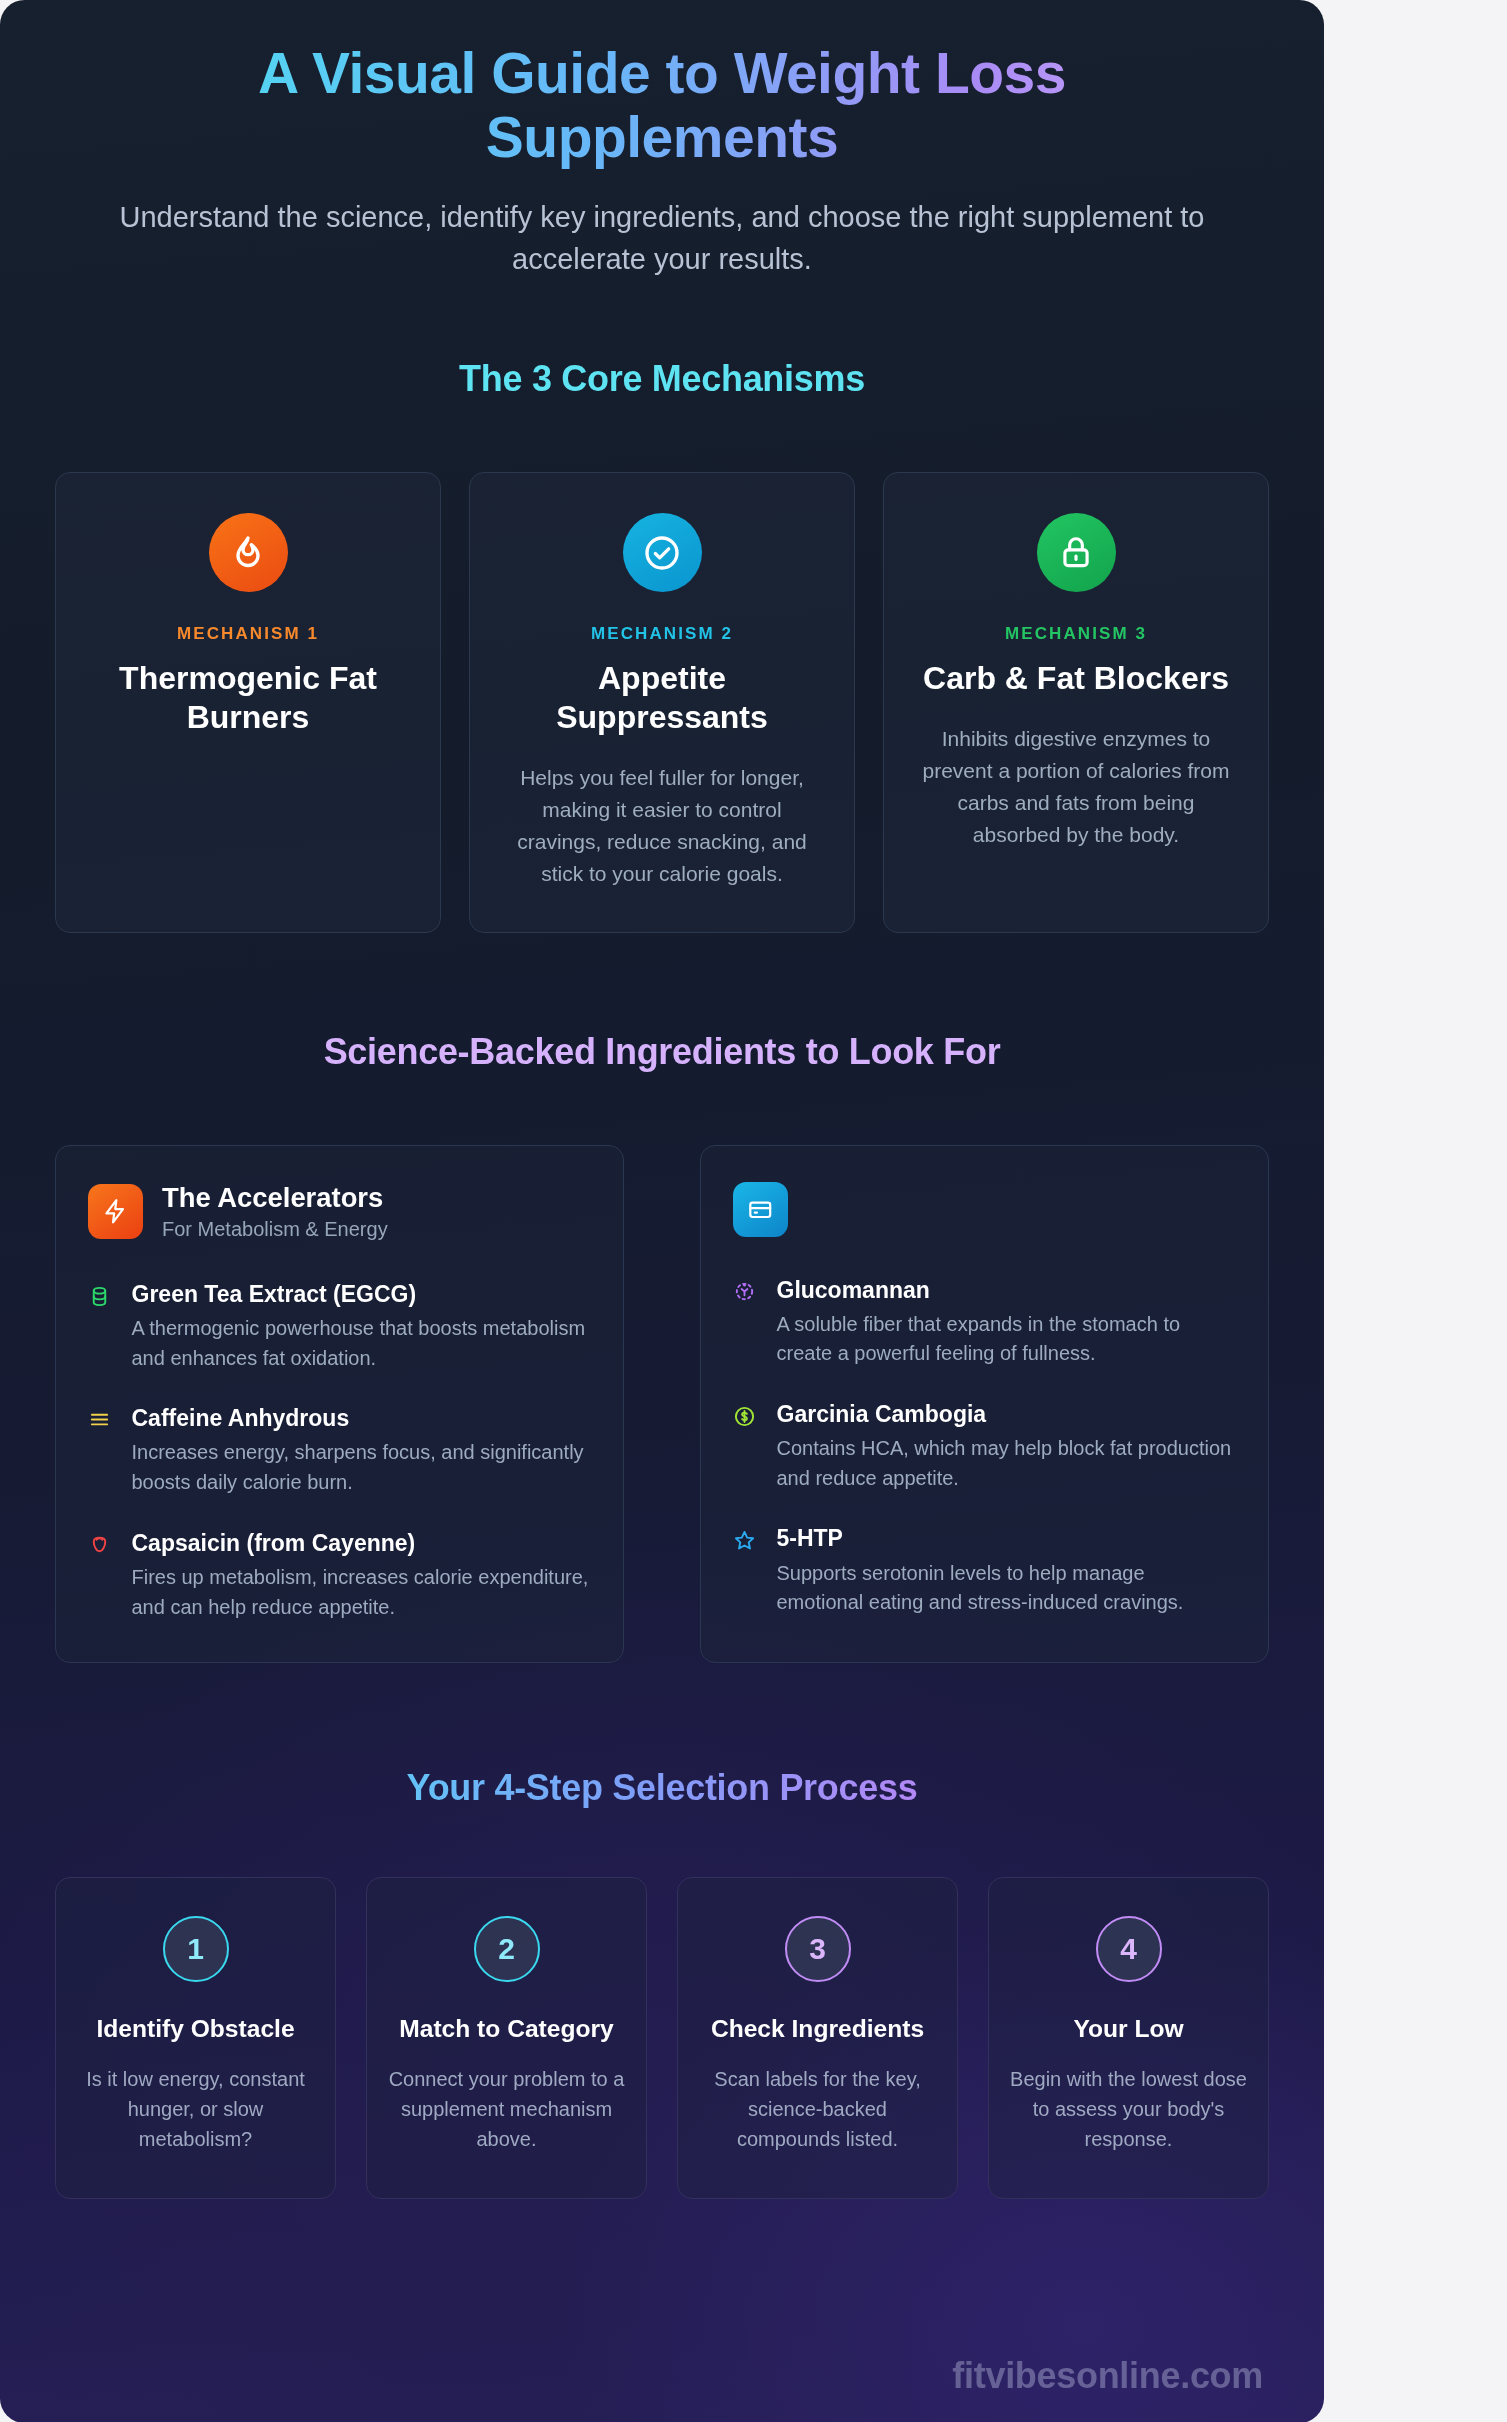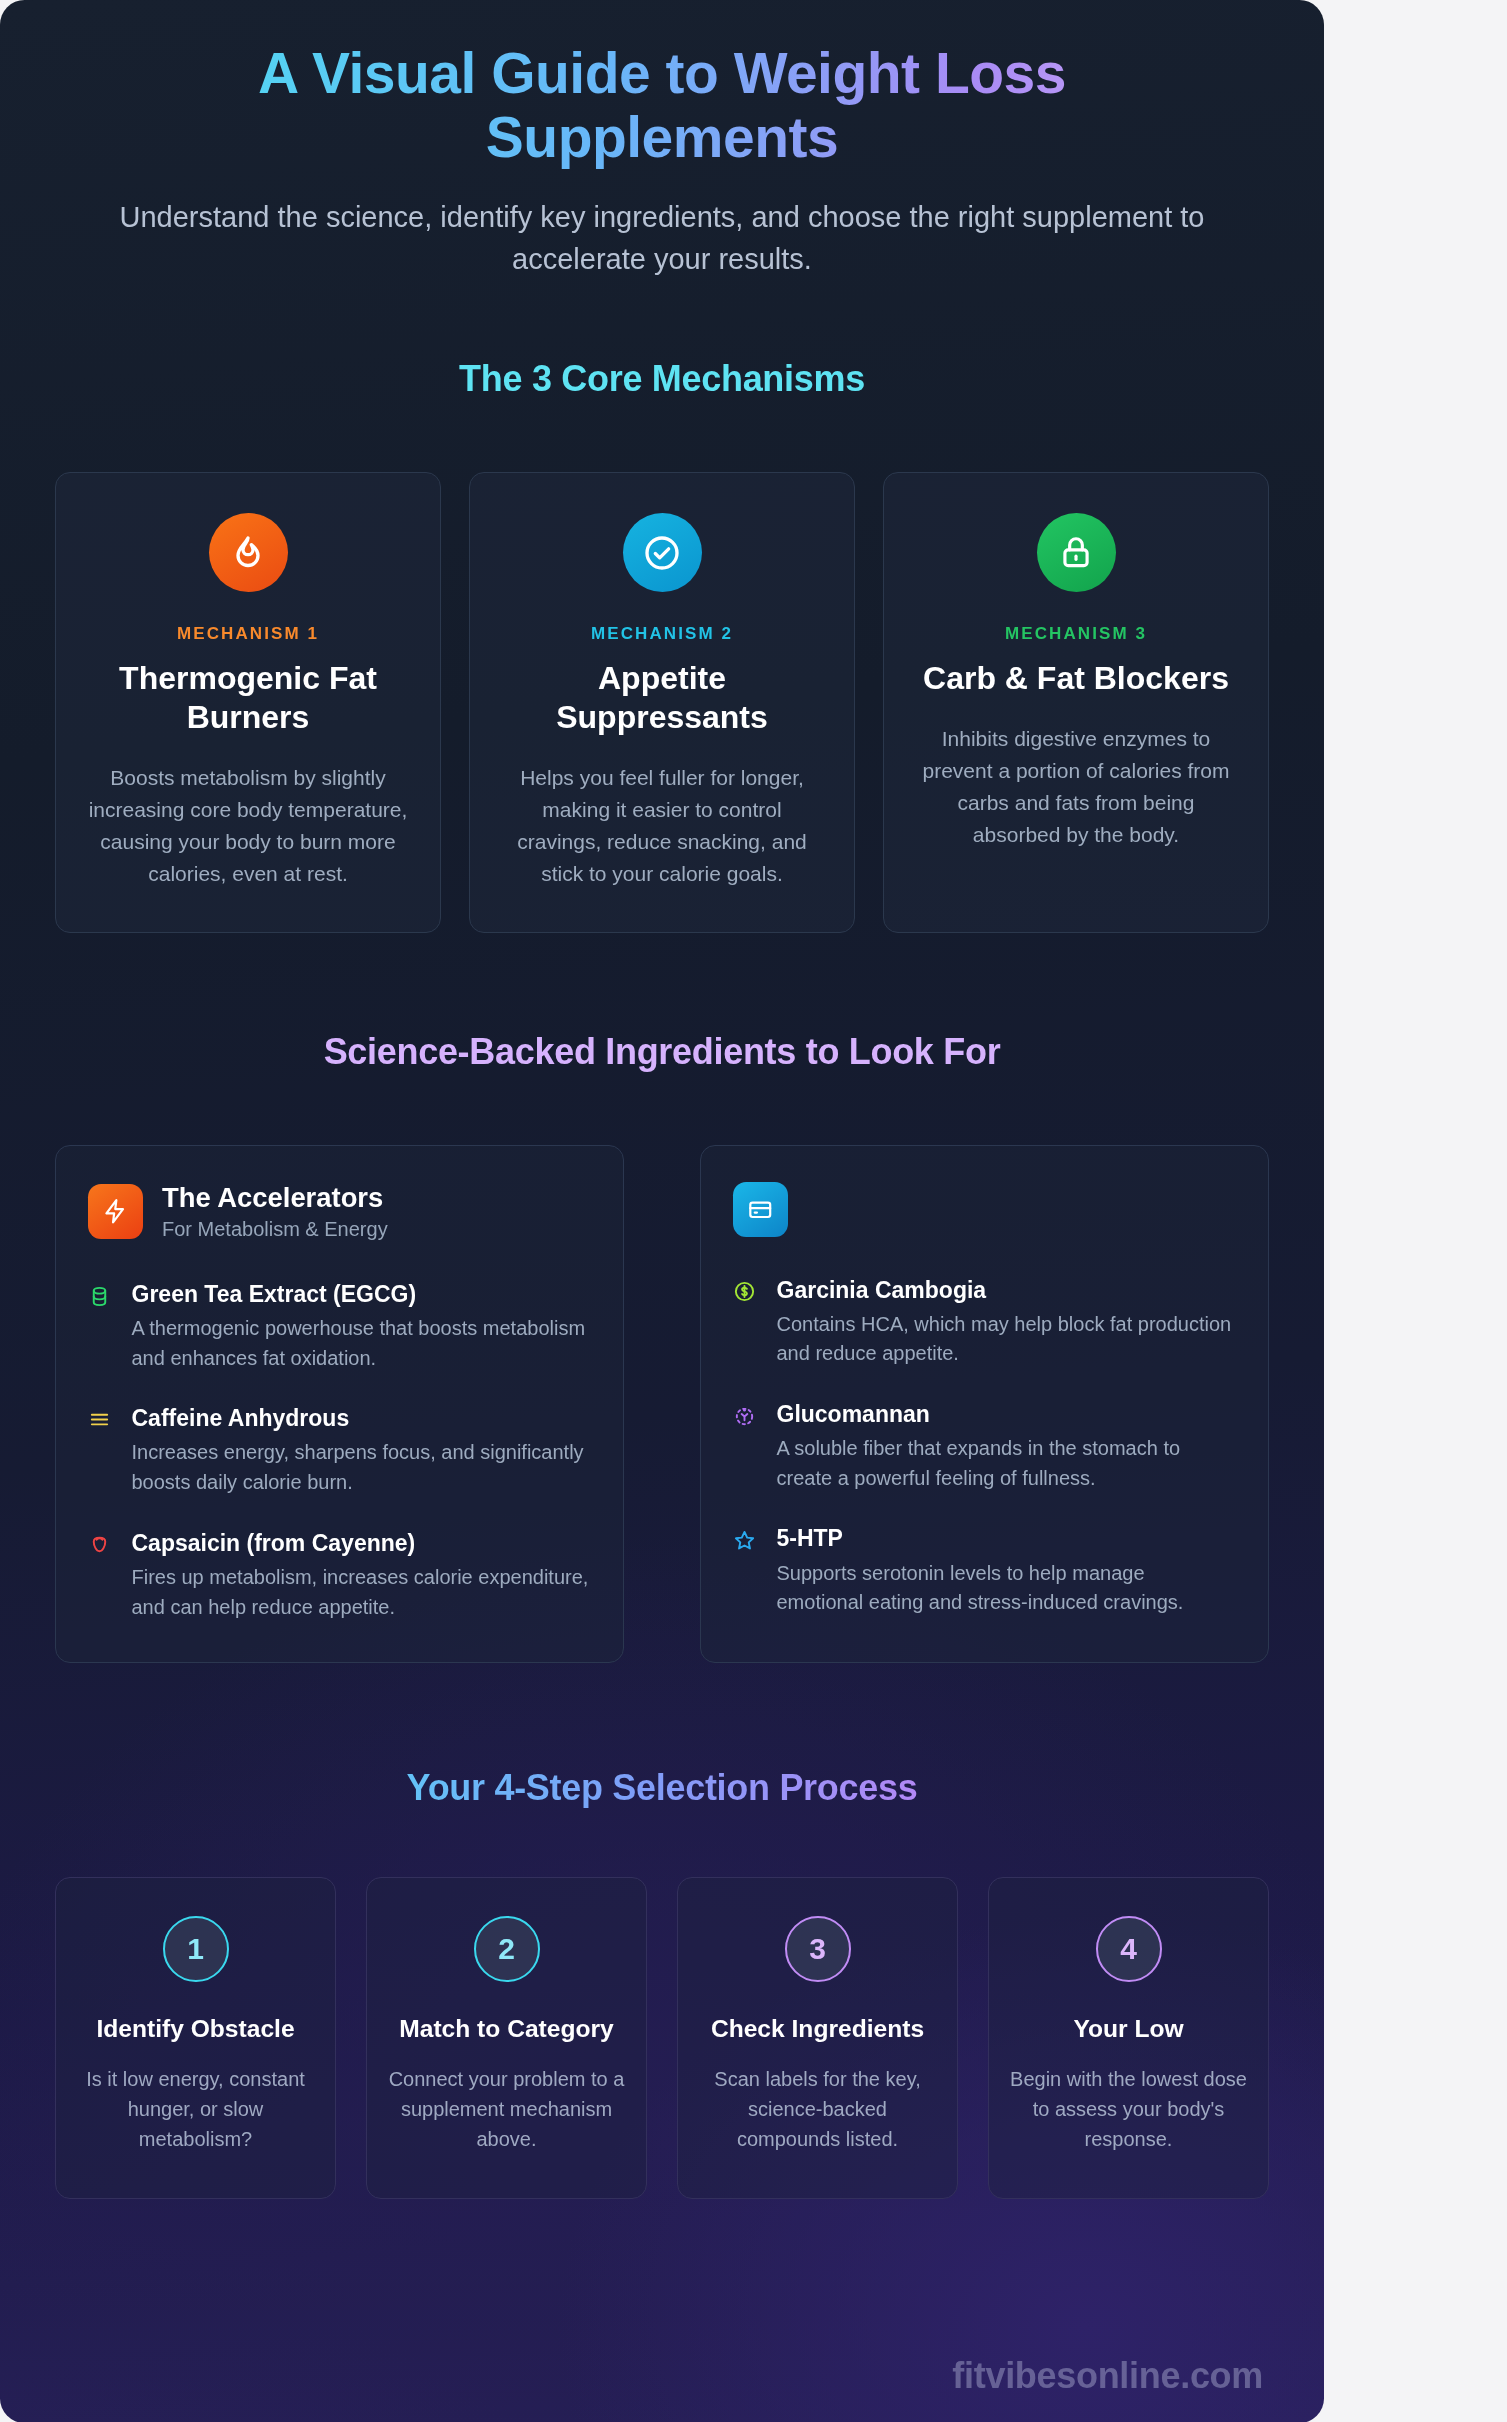--- a/index.html
+++ b/index.html
@@ -208,21 +208,20 @@
     <div class="mech-wrap">
 
       <div class="mech-card">
         <div class="mech-icon ic-orange">
           <svg width="40" height="40" viewBox="0 0 24 24" fill="none" stroke="#fff" stroke-width="2" stroke-linecap="round" stroke-linejoin="round">
             <path d="M12 3c0 3-3 4-3 7a3 3 0 0 0 6 0c0-1-.5-2-1-3 2 1.5 4 3.8 4 6.5a6 6 0 1 1-12 0C6 9 10 7 12 3z"></path>
           </svg>
         </div>
         <div class="mech-eyebrow ey-orange">MECHANISM 1</div>
         <div class="mech-title">Thermogenic Fat Burners</div>
-        <div class="mech-desc">Boosts metabolism by slightly increasing core body temperature, causing your body to burn more calories, even at rest.</div>
       </div>
 
       <div class="mech-card">
         <div class="mech-icon ic-cyan">
           <svg width="40" height="40" viewBox="0 0 24 24" fill="none" stroke="#fff" stroke-width="2" stroke-linecap="round" stroke-linejoin="round">
             <circle cx="12" cy="12" r="9"></circle>
             <path d="M8 12.3l2.6 2.6L16 9.5"></path>
           </svg>
         </div>
         <div class="mech-eyebrow ey-cyan">MECHANISM 2</div>
@@ -312,48 +311,48 @@
             <svg width="26.5" height="26.5" viewBox="0 0 24 24" fill="none" stroke="#fff" stroke-width="2" stroke-linecap="round" stroke-linejoin="round">
               <rect x="3" y="6" width="18" height="13" rx="2"></rect>
               <line x1="3" y1="11" x2="21" y2="11"></line>
               <line x1="7" y1="15" x2="9" y2="15"></line>
             </svg>
           </div>
         </div>
 
         <div class="ing-item">
           <div class="ing-ico">
+            <svg width="23" height="23" viewBox="0 0 24 24" fill="none" stroke="#b06df5" stroke-width="2" stroke-linecap="round" stroke-linejoin="round">
+              <circle cx="12" cy="12" r="8" stroke-dasharray="2.5 3.5"></circle>
+              <path d="M12 12v4M12 12l-3-2.5M12 12l3-2.5"></path>
+              <circle cx="12" cy="5.4" r="1.4" fill="#b06df5" stroke="none"></circle>
+            </svg>
+          </div>
+          <div>
+            <div class="ing-name">Glucomannan</div>
+            <div class="ing-desc">A soluble fiber that expands in the stomach to create a powerful feeling of fullness.</div>
+          </div>
+        </div>
+
+        <div class="ing-item">
+          <div class="ing-ico">
             <svg width="23" height="23" viewBox="0 0 24 24" fill="none" stroke="#a3e635" stroke-width="2" stroke-linecap="round" stroke-linejoin="round">
               <circle cx="12" cy="12" r="9"></circle>
               <path d="M14.5 9.2c-.6-.8-1.5-1.2-2.5-1.2-1.4 0-2.5.8-2.5 1.9 0 2.5 5 1.3 5 3.9 0 1.1-1.1 2-2.5 2-1 0-1.9-.4-2.5-1.2"></path>
               <line x1="12" y1="6.2" x2="12" y2="17.8"></line>
             </svg>
           </div>
           <div>
             <div class="ing-name">Garcinia Cambogia</div>
             <div class="ing-desc">Contains HCA, which may help block fat production and reduce appetite.</div>
           </div>
         </div>
 
         <div class="ing-item">
           <div class="ing-ico">
-            <svg width="23" height="23" viewBox="0 0 24 24" fill="none" stroke="#b06df5" stroke-width="2" stroke-linecap="round" stroke-linejoin="round">
-              <circle cx="12" cy="12" r="8" stroke-dasharray="2.5 3.5"></circle>
-              <path d="M12 12v4M12 12l-3-2.5M12 12l3-2.5"></path>
-              <circle cx="12" cy="5.4" r="1.4" fill="#b06df5" stroke="none"></circle>
-            </svg>
-          </div>
-          <div>
-            <div class="ing-name">Glucomannan</div>
-            <div class="ing-desc">A soluble fiber that expands in the stomach to create a powerful feeling of fullness.</div>
-          </div>
-        </div>
-
-        <div class="ing-item">
-          <div class="ing-ico">
             <svg width="23" height="23" viewBox="0 0 24 24" fill="none" stroke="#2aa9ef" stroke-width="2" stroke-linecap="round" stroke-linejoin="round">
               <polygon points="12 3 14.8 9 21 9.7 16.4 14 17.7 20.3 12 17.2 6.3 20.3 7.6 14 3 9.7 9.2 9 12 3"></polygon>
             </svg>
           </div>
           <div>
             <div class="ing-name">5-HTP</div>
             <div class="ing-desc">Supports serotonin levels to help manage emotional eating and stress-induced cravings.</div>
           </div>
         </div>
       </div>

